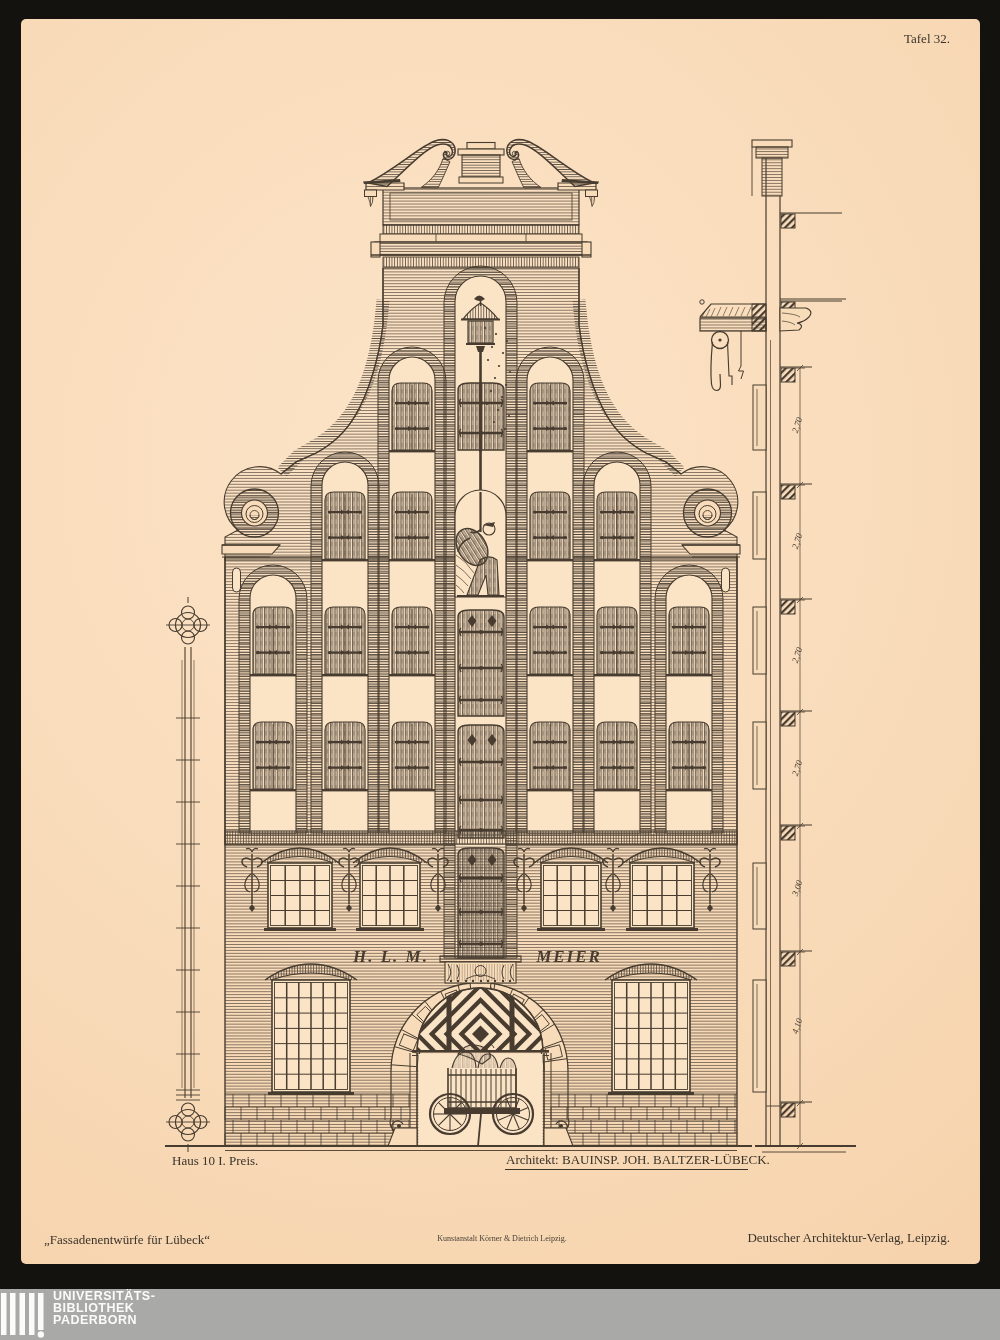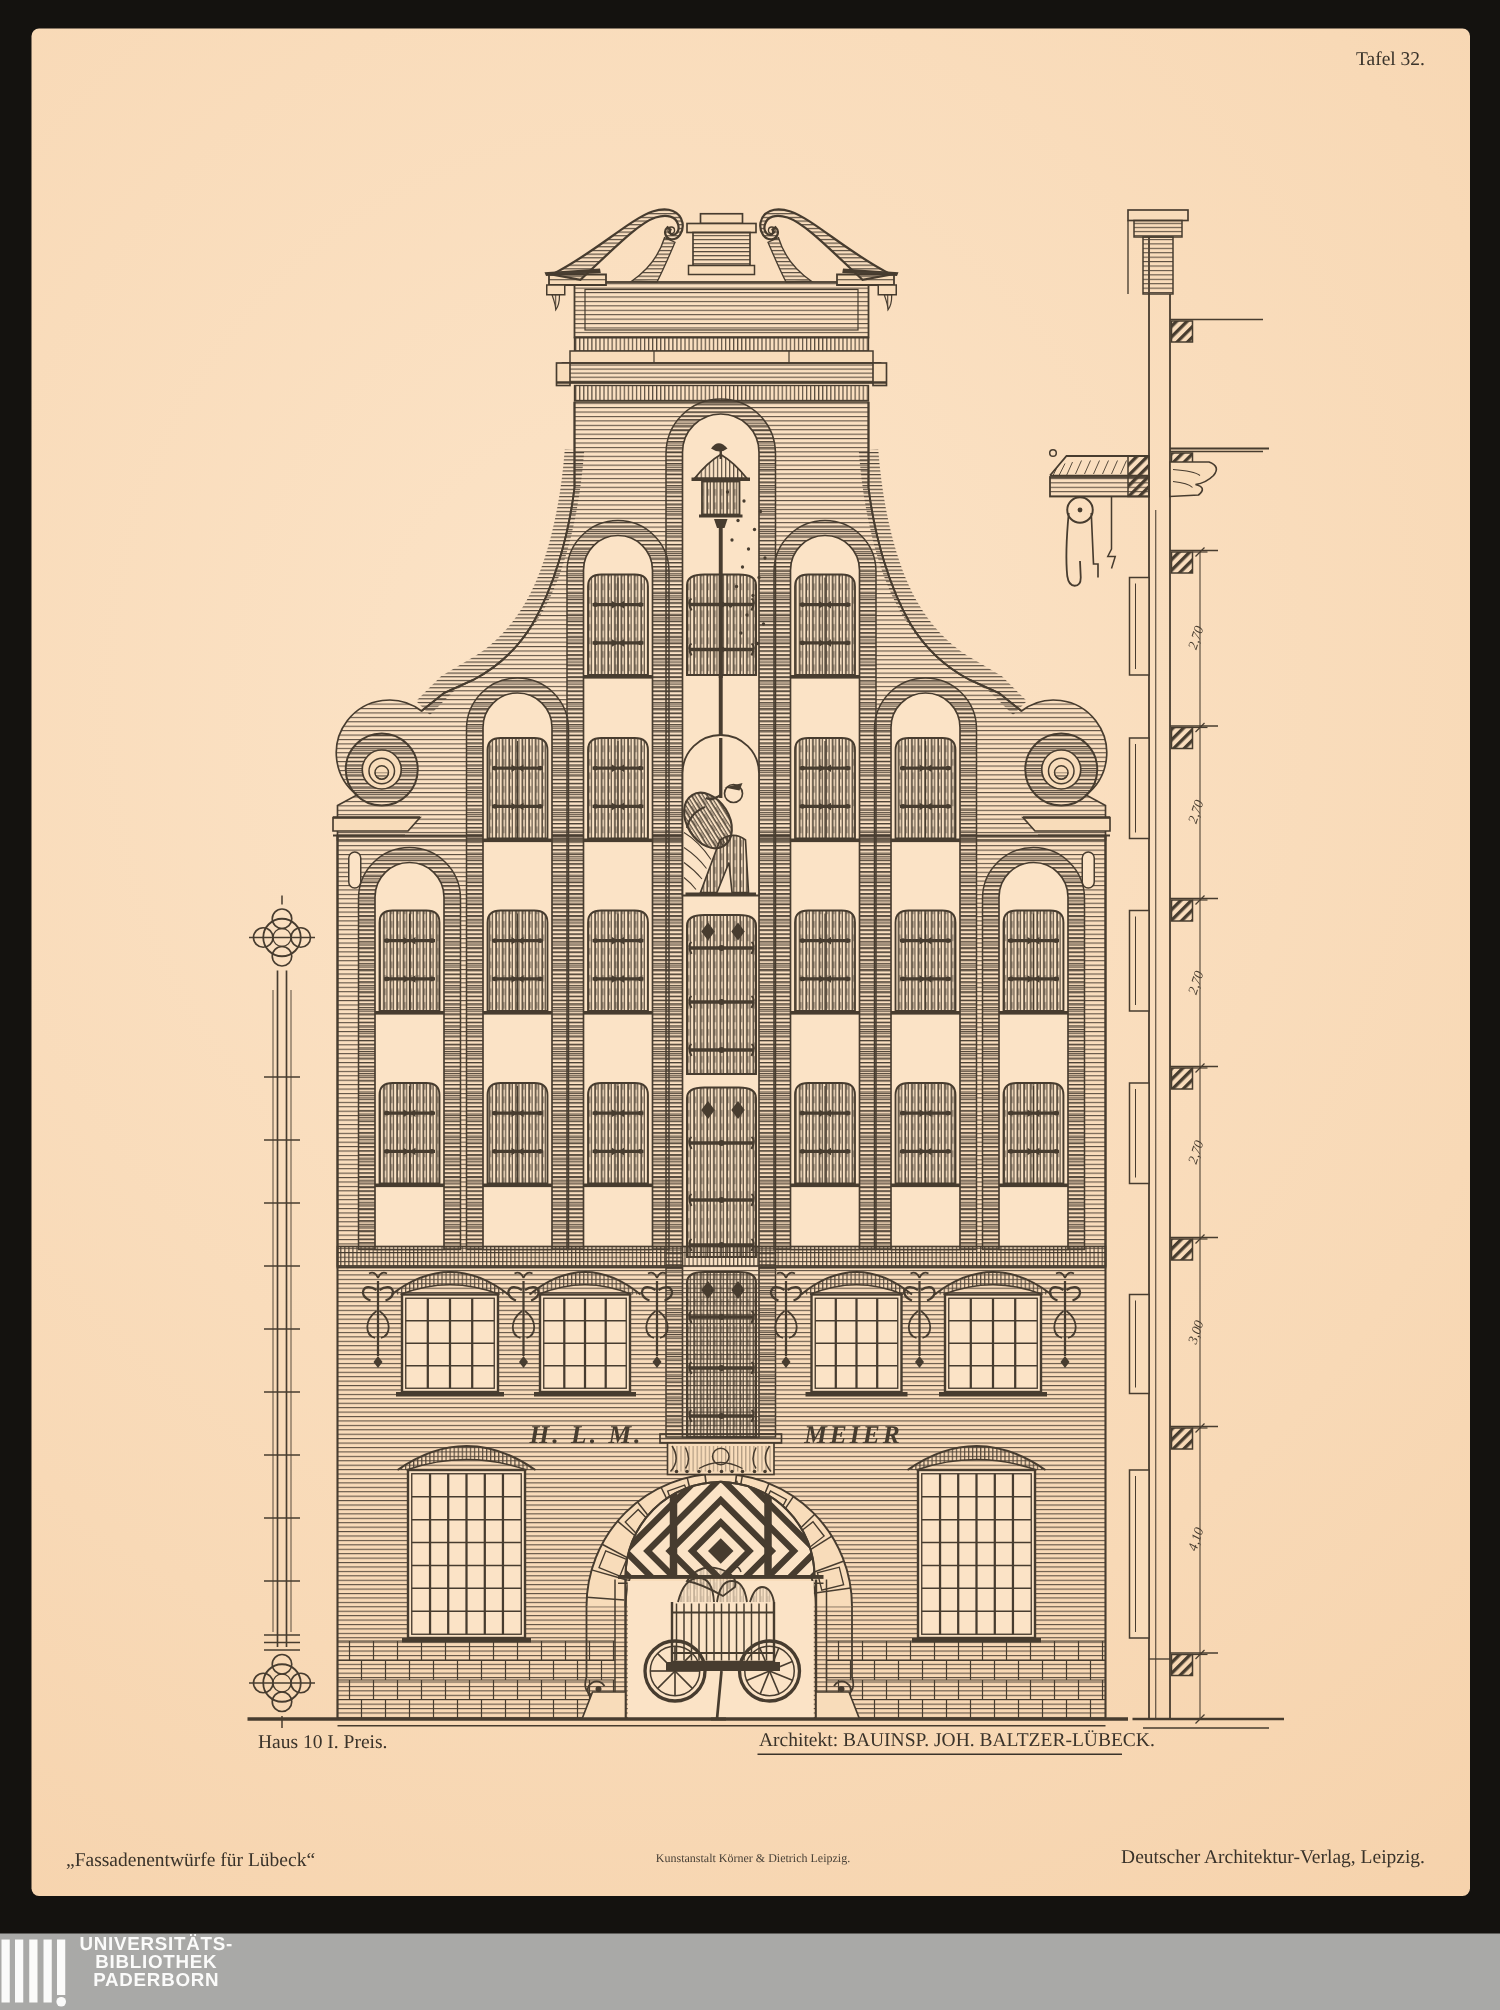--- a/index.html
+++ b/index.html
@@ -1168,14 +1168,14 @@
 <rect x="1" y="4" width="5.5" height="42"></rect>
 <rect x="10" y="4" width="5.5" height="42"></rect>
 <rect x="19.5" y="4" width="5.5" height="42"></rect>
 <rect x="29" y="4" width="5.5" height="42"></rect>
 <rect x="38" y="4" width="5.5" height="37"></rect>
 <circle cx="40.8" cy="45.5" r="3.2"></circle>
 </g>
     </svg>
 
 <div style="position:absolute;left:53px;top:1291px;color:#fbfbfa;
-font-family:'Liberation Sans',sans-serif;font-weight:bold;font-size:12.5px;line-height:11.8px;letter-spacing:0.5px;text-align:center;">
+font-family:'Liberation Sans',sans-serif;font-weight:bold;font-size:12.5px;line-height:11.8px;letter-spacing:0.5px;">
 UNIVERSITÄTS-<br>BIBLIOTHEK<br>PADERBORN</div>
 </div>
 </body></html>

